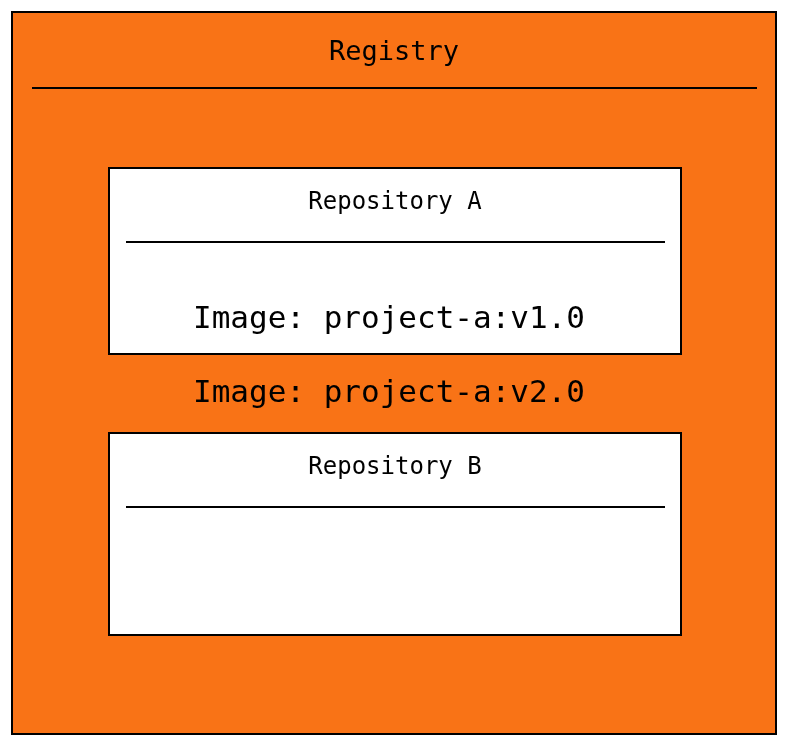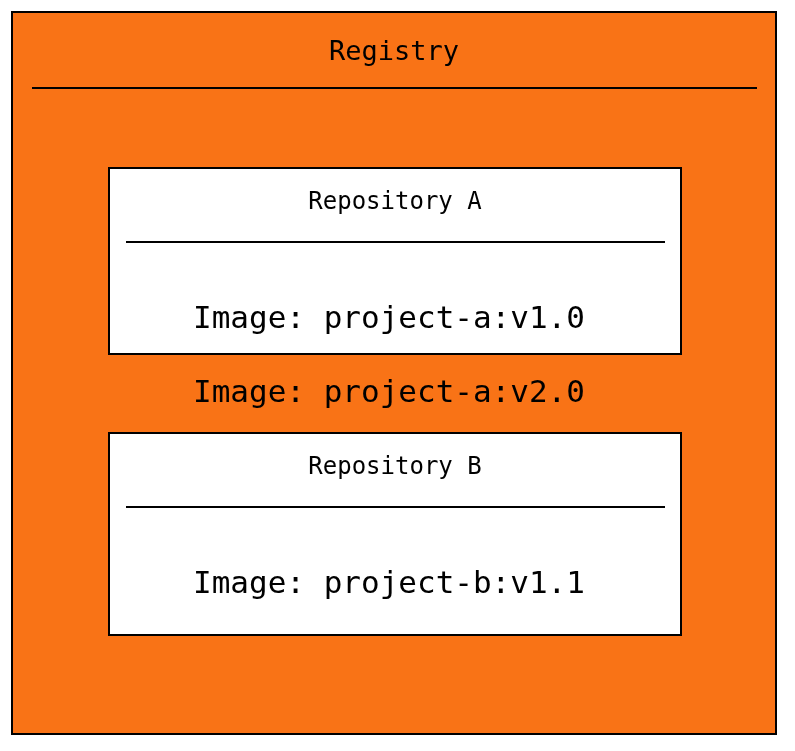--- a/index.html
+++ b/index.html
@@ -118,17 +118,16 @@
     <div class="repo-images">
       <div class="image-line">Image: project-a:v1.0</div>
       <div class="image-line">Image: project-a:v2.0</div>
     </div>
   </div>
 
   <div class="repo-box repo-b">
     <div class="repo-title">Repository B</div>
     <div class="repo-divider"></div>
     <div class="repo-images">
-      <div class="image-line">Image: project-b:v1.1</div>
     </div>
   </div>
 
 </div>
 
 </body></html>

